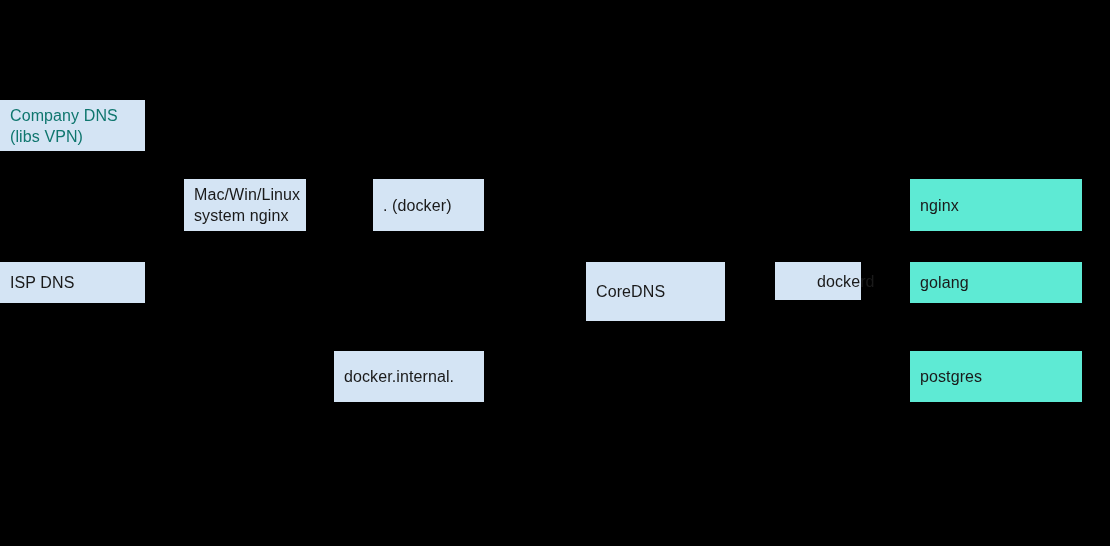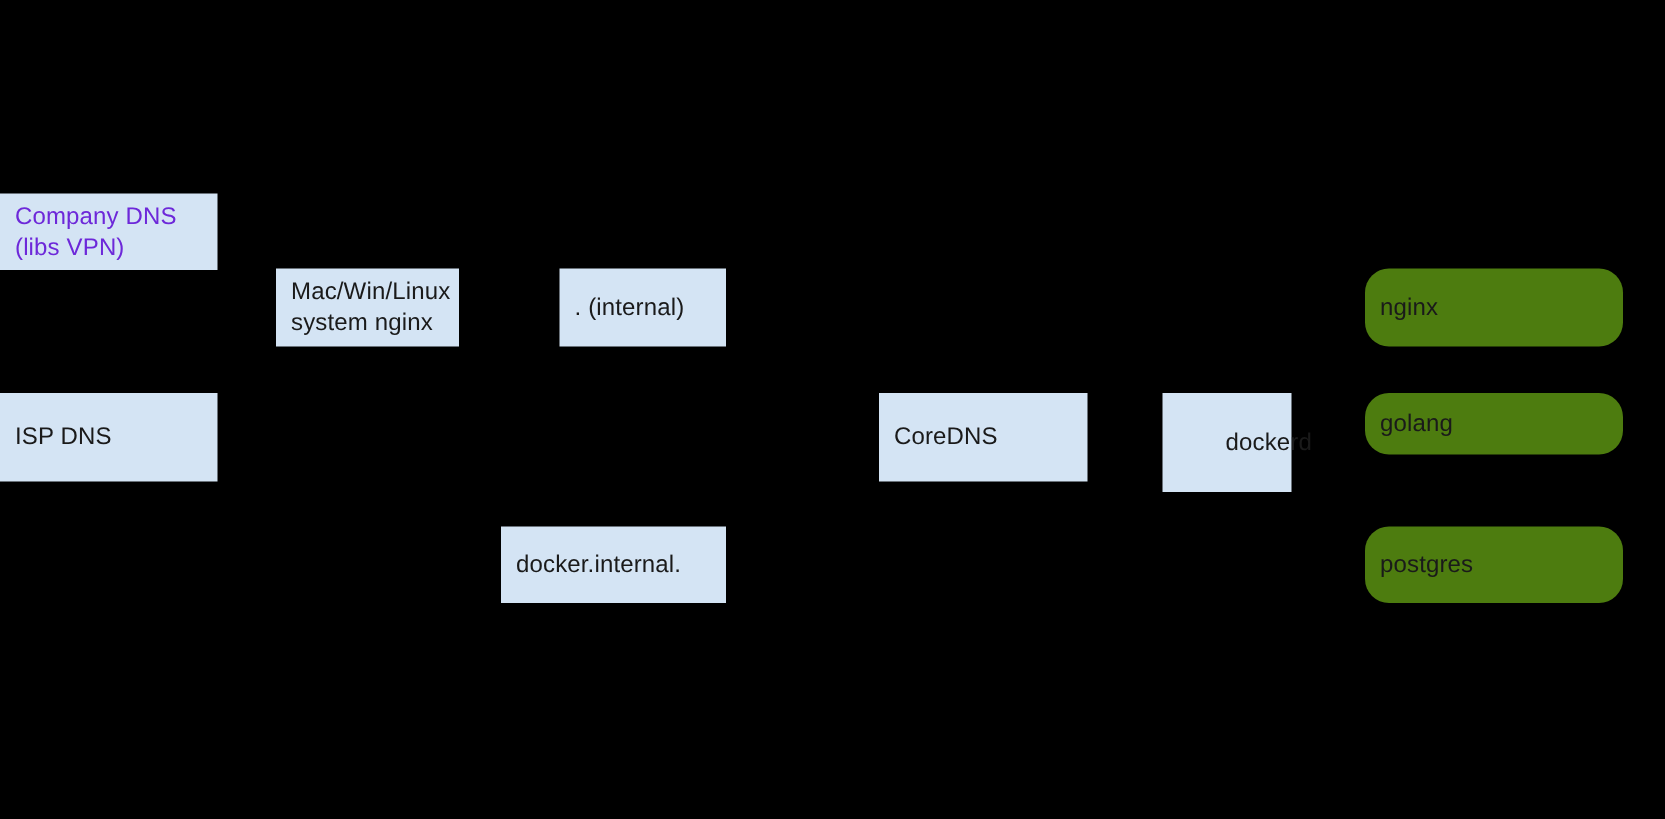--- a/index.html
+++ b/index.html
@@ -26,34 +26,33 @@
     font-size: 16px;
     line-height: 21px;
     color: #1a1a1a;
     letter-spacing: 0.1px;
     white-space: pre;
   }
   .node.fill-blue {
     background: #d4e4f4;
   }
   .node.fill-white {
-    background: #4d7c0f;
-    border-radius: 16px;
+    background: #5eead4;
   }
   .node .line {
     display: block;
   }
 </style>
 </head>
 <body>
 
 <div id="canvas" style="background: rgb(0, 0, 0);">
-    <div class="node fill-blue" style="left: 0px; top: 100px; width: 145px; height: 51px; color: #6d28d9; margin-top: 29px;"><span class="line">Company DNS</span><span class="line">(libs VPN)</span></div>
+    <div class="node fill-blue" style="left: 0px; top: 100px; width: 145px; height: 51px; color: #0f766e;"><span class="line">Company DNS</span><span class="line">(libs VPN)</span></div>
     <div class="node fill-blue" style="left: 184px; top: 179px; width: 122px; height: 52px; color: rgb(26, 26, 26);"><span class="line">Mac/Win/Linux</span><span class="line">system nginx</span></div>
-    <div class="node fill-blue" style="left: 373px; top: 179px; width: 111px; height: 52px; color: rgb(26, 26, 26);"><span class="line">. (internal)</span></div>
+    <div class="node fill-blue" style="left: 373px; top: 179px; width: 111px; height: 52px; color: rgb(26, 26, 26);"><span class="line">. (docker)</span></div>
     <div class="node fill-white" style="left: 910px; top: 179px; width: 172px; height: 52px; color: rgb(26, 26, 26);"><span class="line">nginx</span></div>
-    <div class="node fill-blue" style="left: 0px; top: 262px; width: 145px; height: 59px; color: rgb(26, 26, 26);"><span class="line">ISP DNS</span></div>
+    <div class="node fill-blue" style="left: 0px; top: 262px; width: 145px; height: 41px; color: rgb(26, 26, 26);"><span class="line">ISP DNS</span></div>
     <div class="node fill-blue" style="left: 586px; top: 262px; width: 139px; height: 59px; color: rgb(26, 26, 26);"><span class="line">CoreDNS</span></div>
-    <div class="node fill-blue" style="left: 775px; top: 262px; width: 86px; height: 66px; color: rgb(26, 26, 26); padding-left: 42px;"><span class="line">dockerd</span></div>
+    <div class="node fill-blue" style="left: 775px; top: 262px; width: 86px; height: 38px; color: rgb(26, 26, 26); padding-left: 42px;"><span class="line">dockerd</span></div>
     <div class="node fill-white" style="left: 910px; top: 262px; width: 172px; height: 41px; color: rgb(26, 26, 26); justify-content: center;"><span class="line">golang</span></div>
     <div class="node fill-blue" style="left: 334px; top: 351px; width: 150px; height: 51px; color: rgb(26, 26, 26);"><span class="line">docker.internal.</span></div>
     <div class="node fill-white" style="left: 910px; top: 351px; width: 172px; height: 51px; color: rgb(26, 26, 26);"><span class="line">postgres</span></div>
   </div>
 
 </body></html>

